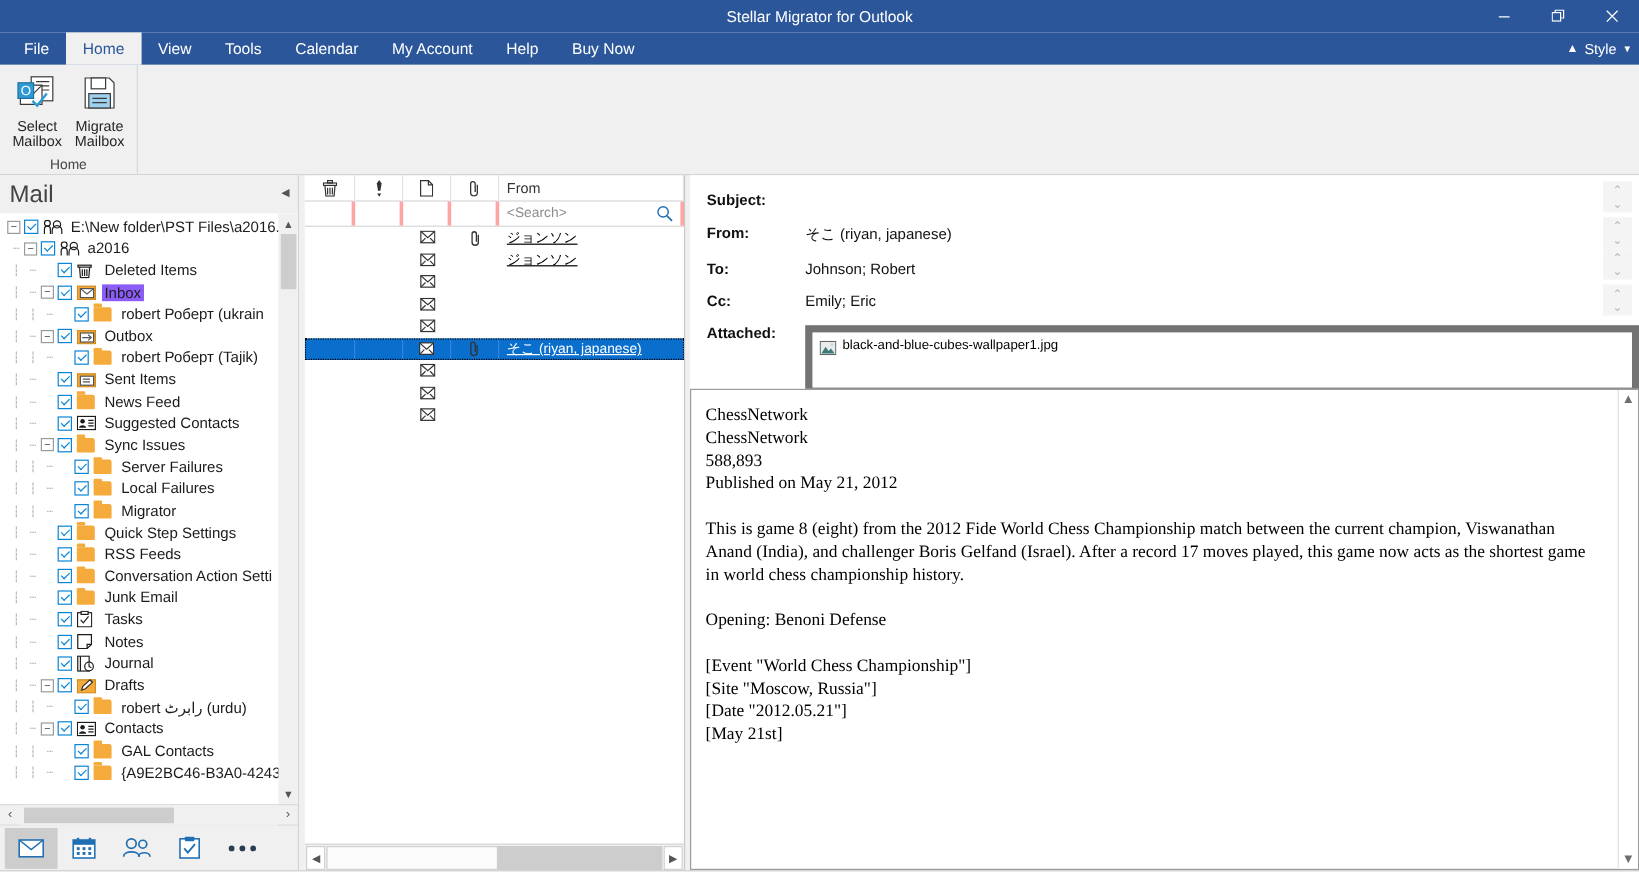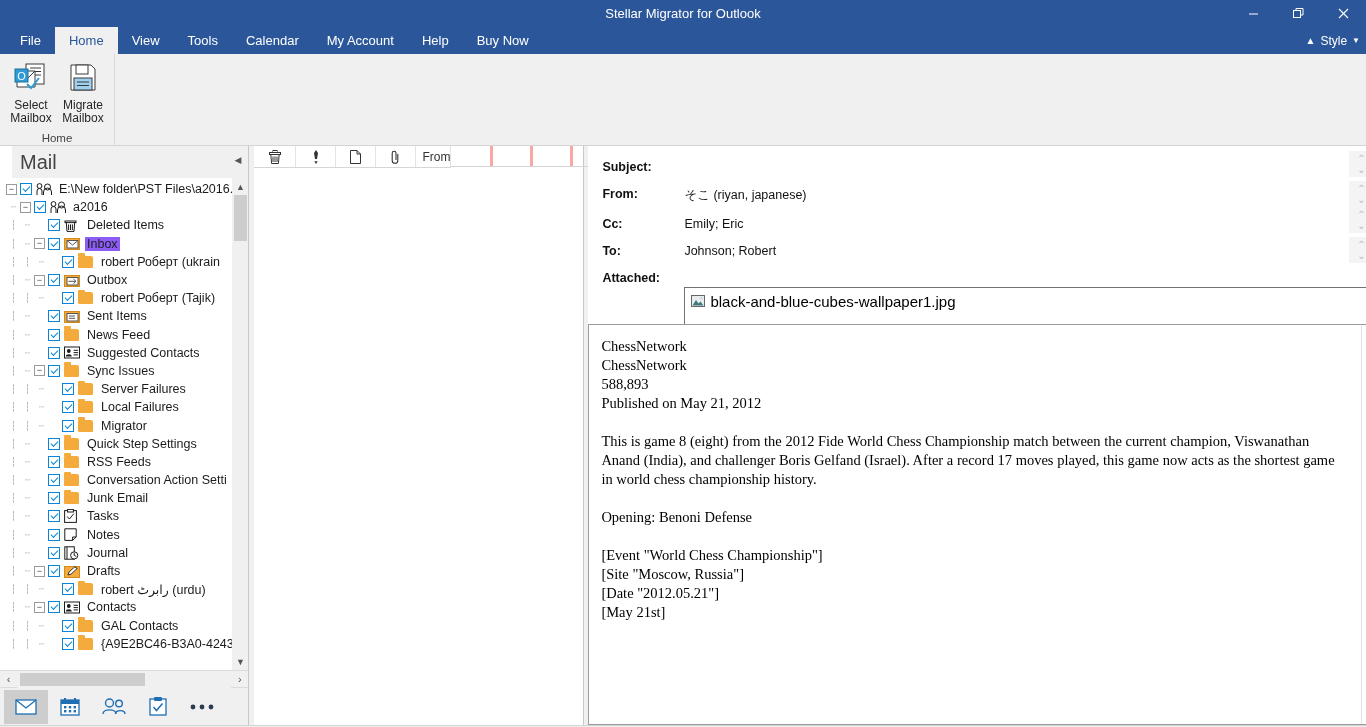--- a/index.html
+++ b/index.html
@@ -58,21 +58,21 @@
   .ribgroup .gname{ font-size:11.5px; color:#444; margin-top:auto; padding-bottom:2px; }
 
   
   .main{ display:flex; height:579px; background:#f0f0f0; }
 
   
   .leftpane{ width:250px; background:#fff; display:flex; flex-direction:column;
              border-right:1px solid #c8c8c8; }
   .mailhdr{
     height:32px; background:#f0f0f0; display:flex; align-items:center;
-    padding:0 8px; position:relative;margin-left:12px;
+    padding:0 8px; position:relative;
   }
   .mailhdr .mh-title{ font-size:20px; color:#444; font-weight:400; }
   .mailhdr .collapse{ position:absolute; right:7px; top:9px; font-size:9px; color:#555; }
 
   .tree{
     flex:1; overflow:hidden; position:relative; background:#fff;
     padding-top:2px; font-size:12.5px; color:#1b1b1b;
   }
   .tnode{ display:flex; align-items:center; height:18.2px; white-space:nowrap; position:relative; }
   .tlabel{ padding:0 2px; }
@@ -123,21 +123,21 @@
 
   .navbar{
     height:38px; background:#f0f0f0; display:flex; align-items:center;
     border-top:1px solid #dcdcdc; padding-left:4px;
   }
   .navbtn{ width:44px; height:34px; display:flex; align-items:center; justify-content:center; }
   .navbtn.active{ background:#cdcdcd; }
 
   
   .listpane{
-    width:330px; background:#fff; display:flex; flex-direction:row;
+    width:330px; background:#fff; display:flex; flex-direction:column;
     border-right:1px solid #c8c8c8; margin-left:5px;
   }
   .listhdr{ height:22px; display:flex; background:#fff; border-bottom:1px solid #d6d6d6; }
   .lh{
     border-right:1px solid #e3e3e3; display:flex; align-items:center;
     justify-content:center; font-size:12px; color:#333;
   }
   .lh.c1{ width:42px;} .lh.c2{ width:40px;} .lh.c3{ width:40px;} .lh.c4{ width:40px;}
   .lh.cfrom{ flex:1; justify-content:flex-start; padding-left:6px; }
 
@@ -167,22 +167,22 @@
   
   .readpane{ flex:1; display:flex; flex-direction:column; background:#f0f0f0; margin-left:4px; }
   .hdrblock{
     height:178px; background:#fff; position:relative; padding:14px 0 0 14px;
     border-bottom:1px solid #fff;
   }
   .hrow{ display:flex; align-items:flex-start; margin-bottom:13px; }
   .hlab{ width:82px; font-weight:bold; font-size:12.5px; color:#111; flex:none; }
   .hval{ font-size:12.5px; color:#111; }
   .attachbox{
-    width:695px; height:58px; border:1px solid #737373; background:#fff;
-    padding:5px 6px; font-size:15px; display:flex; align-items:flex-start; gap:5px;margin-top:16px;
+    width:695px; height:58px; border:6px solid #737373; background:#fff;
+    padding:5px 6px; font-size:11px; display:flex; align-items:flex-start; gap:5px;
   }
   .spinners{ position:absolute; right:6px; top:5px; width:24px; }
   .spin{ width:24px; background:#f4f4f4; margin-bottom:4px; padding:2px 0; }
   .spin .a{ display:flex; align-items:center; justify-content:center; height:11px;
             color:#b8b8b8; font-size:10px; }
 
   .bodyblock{
     flex:1; background:#fff; border:1px solid #9b9b9b; margin:0 0 0 0;
     position:relative; display:flex; overflow:hidden;
   }
@@ -879,26 +879,26 @@
     <div class="hdrblock">
       <div class="hrow">
         <div class="hlab">Subject:</div>
         <div class="hval"></div>
       </div>
       <div class="hrow">
         <div class="hlab">From:</div>
         <div class="hval">そこ (riyan, japanese)</div>
       </div>
       <div class="hrow">
+        <div class="hlab">To:</div>
+        <div class="hval">Johnson; Robert</div>
+      </div>
+      <div class="hrow">
         <div class="hlab">Cc:</div>
         <div class="hval">Emily; Eric</div>
-      </div>
-      <div class="hrow">
-        <div class="hlab">To:</div>
-        <div class="hval">Johnson; Robert</div>
       </div>
       <div class="hrow">
         <div class="hlab">Attached:</div>
         <div class="attachbox">
           <svg width="14" height="12" viewBox="0 0 14 12" style="margin-top:2px">
             <rect x="0.5" y="0.5" width="13" height="11" fill="#e8ecef" stroke="#666"></rect>
             <polygon points="1.5,10.5 5,5 7.5,8.5 9.5,6.5 12.5,10.5" fill="#3f7a7a"></polygon>
             <circle cx="10.3" cy="3.2" r="1.3" fill="#cfd6da"></circle>
           </svg>
           <span>black-and-blue-cubes-wallpaper1.jpg</span>

